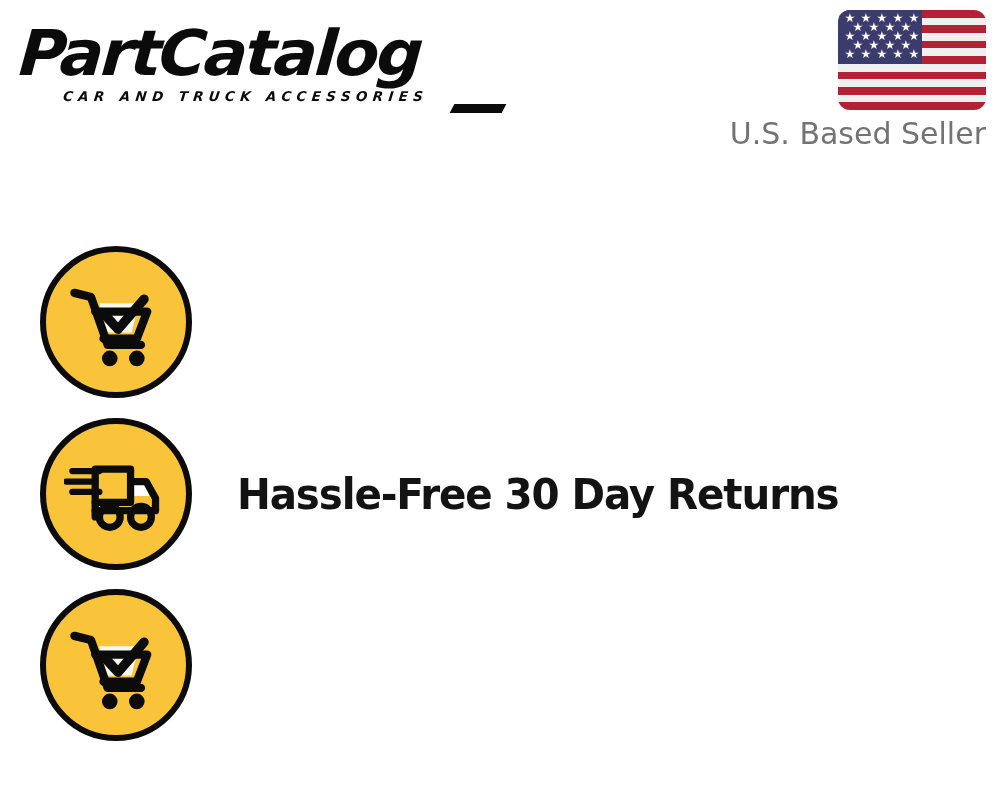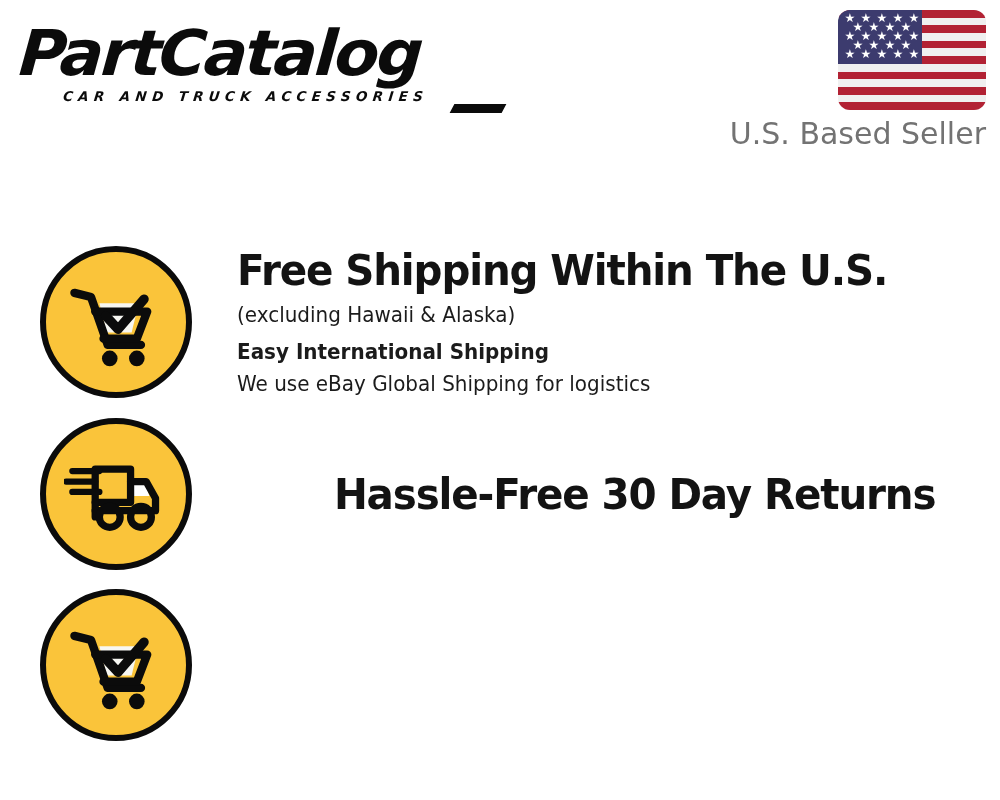--- a/index.html
+++ b/index.html
@@ -128,21 +128,21 @@
     width: 1000px;
   }
   .feature-row {
     position: absolute;
     left: 40px;
     width: 940px;
     display: flex;
     align-items: center;
   }
   #feature-row-0 { top: 0px;   height: 172px; }
-  #feature-row-1 { top: 172px; height: 172px; text-align: right; }
+  #feature-row-1 { top: 172px; height: 172px; }
   #feature-row-2 { top: 343px; height: 172px; }
 
   .feature-icon {
     flex: 0 0 auto;
     width: 152px;
     height: 152px;
     border-radius: 50%;
     background: #FAC43A;
     border: 6px solid #0b0b0b;
     box-sizing: border-box;
@@ -250,26 +250,20 @@
     <div class="feature-icon">
       <svg viewBox="0 0 100 100" xmlns="http://www.w3.org/2000/svg">
         <polygon points="34,32 72,32 65,60 41,60" fill="#F7F7F2"></polygon>
         <path d="M10 22 L26 26 L42 72 L74 72" fill="none" stroke="#0b0b0b" stroke-width="8" stroke-linecap="round" stroke-linejoin="round"></path>
         <path d="M30 40 L80 40 L70 66 L38 66" fill="none" stroke="#0b0b0b" stroke-width="8" stroke-linecap="round" stroke-linejoin="round"></path>
         <path d="M40 44 L52 57 L77 28" fill="none" stroke="#0b0b0b" stroke-width="9" stroke-linecap="round" stroke-linejoin="round"></path>
         <circle cx="44" cy="85" r="7.5" fill="#0b0b0b"></circle>
         <circle cx="70" cy="85" r="7.5" fill="#0b0b0b"></circle>
       </svg>
     </div>
-    <div class="feature-text">
-      <div class="feature-heading">Free Shipping Within The U.S.</div>
-      <div class="feature-sub first">(excluding Hawaii &amp; Alaska)</div>
-      <div class="feature-sub strong">Easy International Shipping</div>
-      <div class="feature-sub">We use eBay Global Shipping for logistics</div>
-    </div>
   </div>
 
   <div class="feature-row" id="feature-row-1">
     <div class="feature-icon">
       <svg viewBox="0 0 100 100" xmlns="http://www.w3.org/2000/svg">
         <polygon points="66,38 78,38 82,52 66,52" fill="#FFFFFF"></polygon>
         <path d="M30 26 L64 26 L64 58 L30 58 Z" fill="none" stroke="#0b0b0b" stroke-width="7" stroke-linejoin="round"></path>
         <path d="M64 38 L79 38 L88 54 L88 66 L30 66" fill="none" stroke="#0b0b0b" stroke-width="7" stroke-linecap="round" stroke-linejoin="round"></path>
         <path d="M30 58 L30 72" fill="none" stroke="#0b0b0b" stroke-width="7" stroke-linecap="round"></path>
         <circle cx="44" cy="72" r="10" fill="none" stroke="#0b0b0b" stroke-width="7"></circle>

